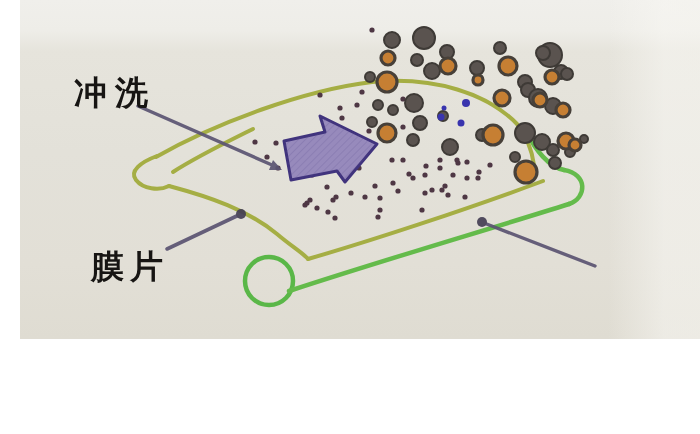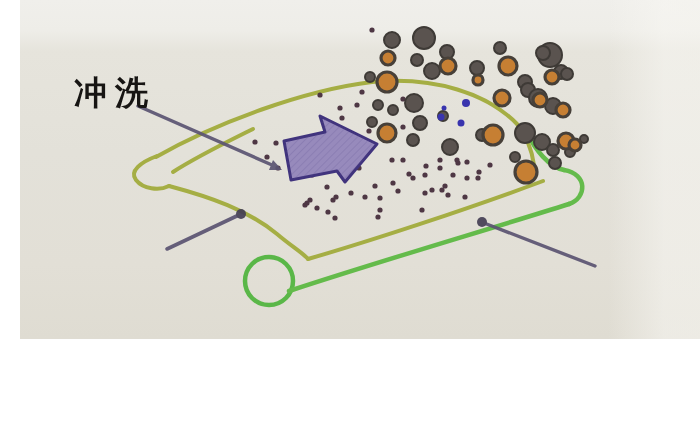--- a/index.html
+++ b/index.html
@@ -192,13 +192,14 @@
       <line x1="118" y1="106" x2="252" y2="165" stroke-width="3.4" stroke-linecap="round" stroke="#5b5472"></line>
       <polygon points="262,170 249,170 253,160" fill="#5b5472"></polygon>
       <line x1="147" y1="249" x2="221" y2="214" stroke-width="3.6" stroke-linecap="round" stroke="#5b5472"></line>
       <circle cx="221" cy="214" r="5" fill="#453f54"></circle>
       <line x1="575" y1="266" x2="464" y2="223" stroke-width="3.4" stroke-linecap="round" stroke="#5b5472"></line>
       <circle cx="462" cy="222" r="5" fill="#453f54"></circle>
     </g>
   </svg>
 
   <div id="label-flush" class="label">冲洗</div>
+  <div id="label-membrane" class="label">膜片</div>
 </div>
 
 </body></html>

